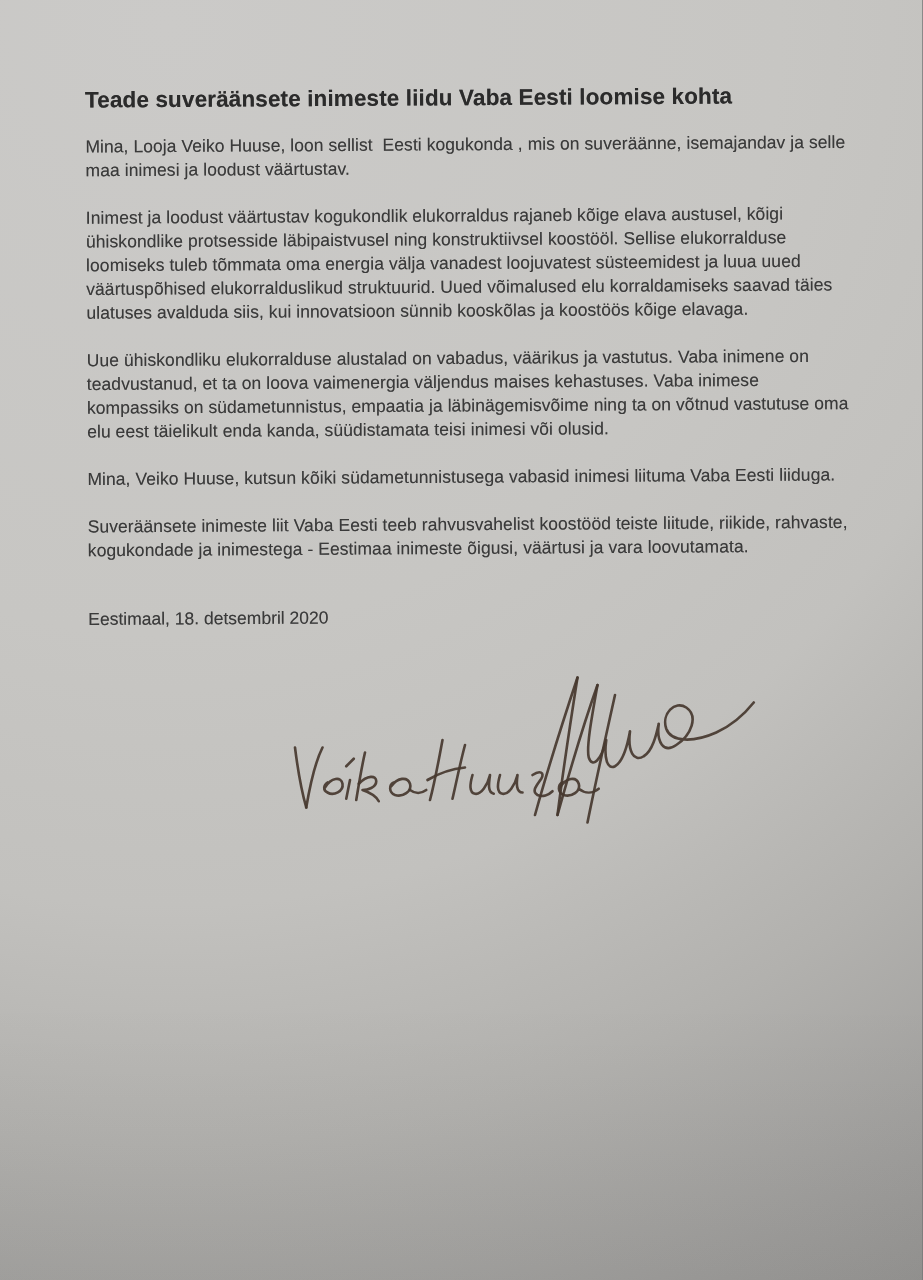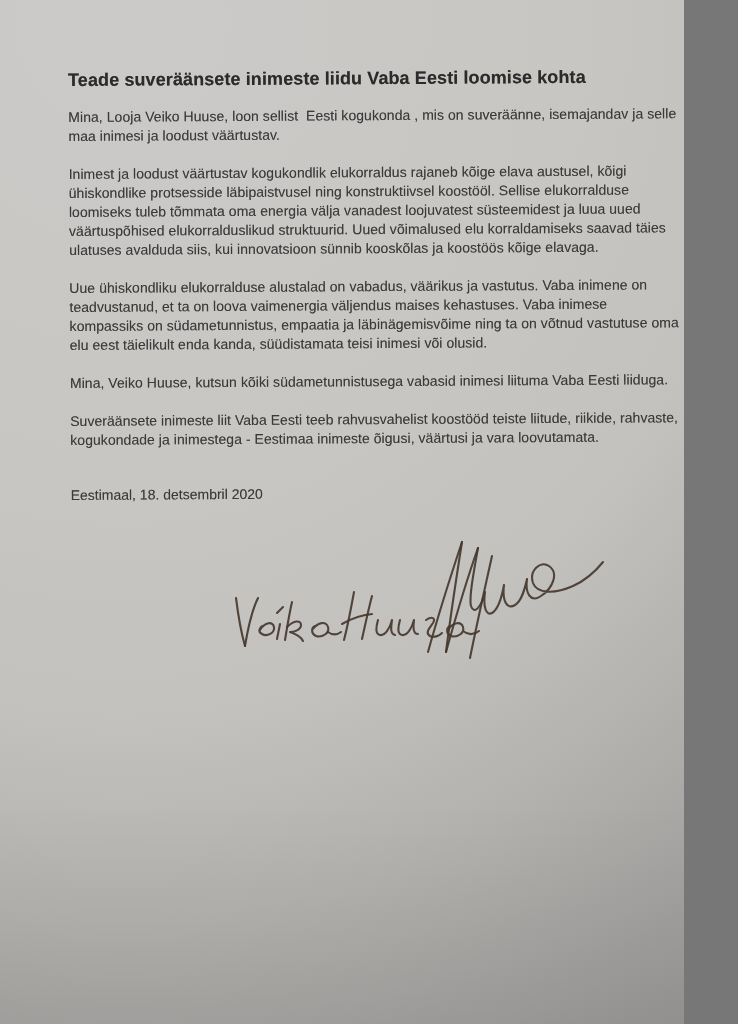--- a/index.html
+++ b/index.html
@@ -2,21 +2,21 @@
 <html><head>
 <meta charset="utf-8">
 <style>
   html, body {
     margin: 0;
     padding: 0;
     background: #777;
   }
   .photo {
     position: relative;
-    width: 684px;
+    width: 738px;
     height: 1024px;
     overflow: hidden;
     
     background:
       linear-gradient(to bottom, rgba(0,0,0,0) 78%, rgba(20,20,18,0.05) 100%),
       radial-gradient(175% 125% at 18% 2%,
         #cbcac8 0%, #c7c6c3 38%, #c2c1be 55%,
         #b2b1ae 70%, #a09f9d 84%, #8d8c8a 100%);
     font-family: "Liberation Sans", sans-serif;
   }

